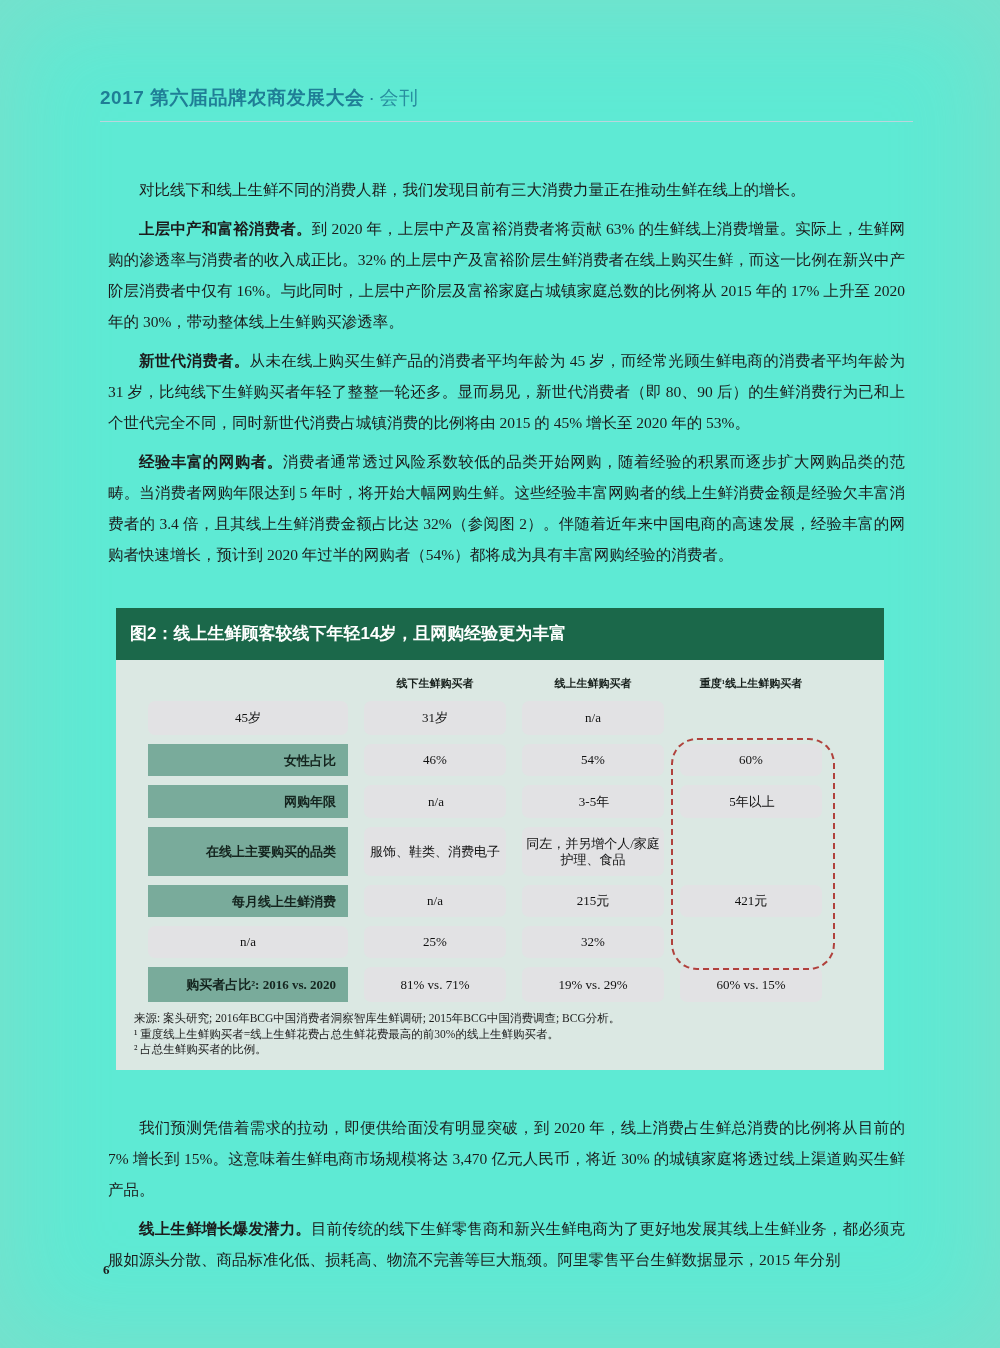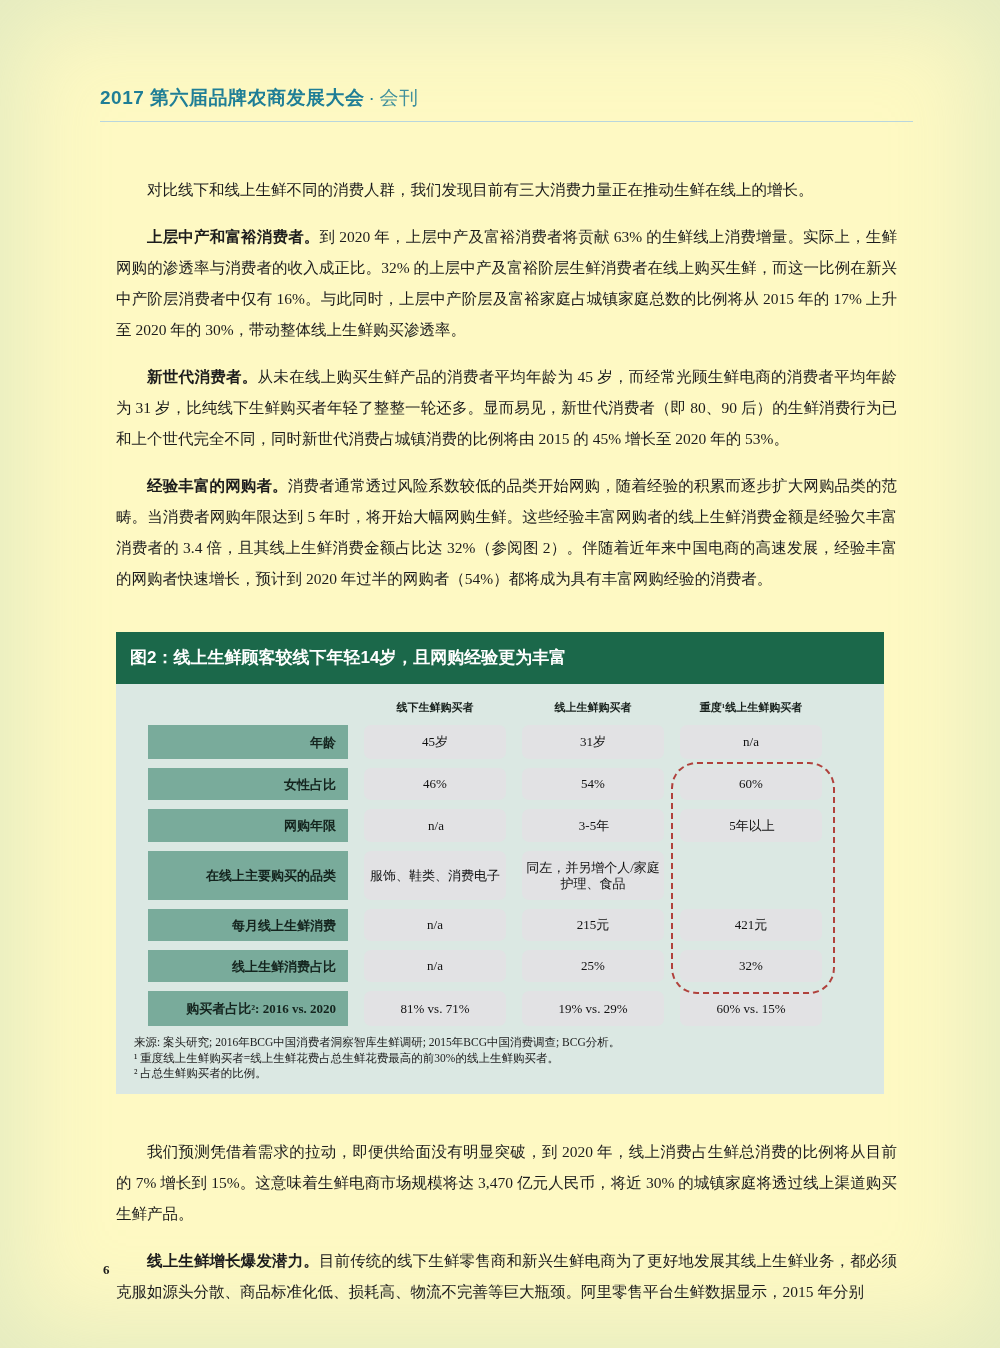--- a/index.html
+++ b/index.html
@@ -1,36 +1,36 @@
 <!DOCTYPE html>
 <html style="--accent: #1f7e96; --rule: #b9d6dd; --fig-title-bg: #1b684a; --fig-body-bg: #dbe8e3; --fig-label-bg: #79ab9b; --fig-cell-bg: #e2e2e4; --fig-highlight: #b0413c;"><head>
 <meta charset="utf-8">
 <style>
   html,body { margin:0; padding:0; background:#dfe9e2; }
   .page {
     width:1000px; height:1348px; position:relative; margin:0 auto;
-    background:#fef9c3;
+    background:#5eead4;
     box-shadow: inset 0 0 90px 18px rgba(172,205,188,0.32);
     font-family:"Liberation Serif","DejaVu Serif",serif;
     color:#1c1c1c; overflow:hidden; box-sizing:border-box;
   }
   
   .header { padding:86px 87px 0 100px; }
   .header-title {
     margin:0; font-family:"Liberation Sans","DejaVu Sans",sans-serif;
     font-size:19px; font-weight:bold; color:var(--accent,#1f7e96);
     letter-spacing:0.5px; line-height:23px;
   }
   .title-sep { font-weight:normal; padding:0 4px; }
   .title-sub { font-weight:normal; opacity:0.85; }
   .header-rule { border:none; border-top:1px solid var(--rule,#b9d6dd); margin:12px 0 0 0; }
 
   
   .content { margin:52px 87px 0 100px; font-size:15.5px; line-height:31px; text-align:justify; }
-  .para { margin:16px; text-indent:2em; }
+  .para { margin:8px; text-indent:2em; }
   .para strong { font-family:"Liberation Sans","DejaVu Sans",sans-serif; font-weight:bold; }
 
   
   .exhibit { margin:38px 0 8px 16px; width:768px; text-indent:0; }
   .fig-title {
     background:var(--fig-title-bg,#1b684a); color:#ffffff; height:52px;
     display:flex; align-items:center; padding:0 14px; box-sizing:border-box;
     font-family:"Liberation Sans","DejaVu Sans",sans-serif;
     font-size:17px; font-weight:bold; line-height:1.25;
   }
@@ -90,21 +90,20 @@
 
         <div class="grid col-headers">
           <div></div>
           <div class="col-h">线下生鲜购买者</div>
           <div class="col-h">线上生鲜购买者</div>
           <div class="col-h">重度¹线上生鲜购买者</div>
         </div>
 
         <div class="rows">
           <div class="grid t-row h34">
-            <div class="t-label">年龄</div>
             <div class="t-cell">45岁</div>
             <div class="t-cell">31岁</div>
             <div class="t-cell">n/a</div>
           </div>
           <div class="grid t-row h32">
             <div class="t-label">女性占比</div>
             <div class="t-cell">46%</div>
             <div class="t-cell">54%</div>
             <div class="t-cell">60%</div>
           </div>
@@ -119,21 +118,20 @@
             <div class="t-cell">服饰、鞋类、消费电子</div>
             <div class="t-cell">同左，并另增个人/家庭护理、食品</div>
           </div>
           <div class="grid t-row h32">
             <div class="t-label">每月线上生鲜消费</div>
             <div class="t-cell">n/a</div>
             <div class="t-cell">215元</div>
             <div class="t-cell">421元</div>
           </div>
           <div class="grid t-row h32">
-            <div class="t-label">线上生鲜消费占比</div>
             <div class="t-cell">n/a</div>
             <div class="t-cell">25%</div>
             <div class="t-cell">32%</div>
           </div>
           <div class="grid t-row h35">
             <div class="t-label">购买者占比²: 2016 vs. 2020</div>
             <div class="t-cell">81% vs. 71%</div>
             <div class="t-cell">19% vs. 29%</div>
             <div class="t-cell">60% vs. 15%</div>
           </div>

